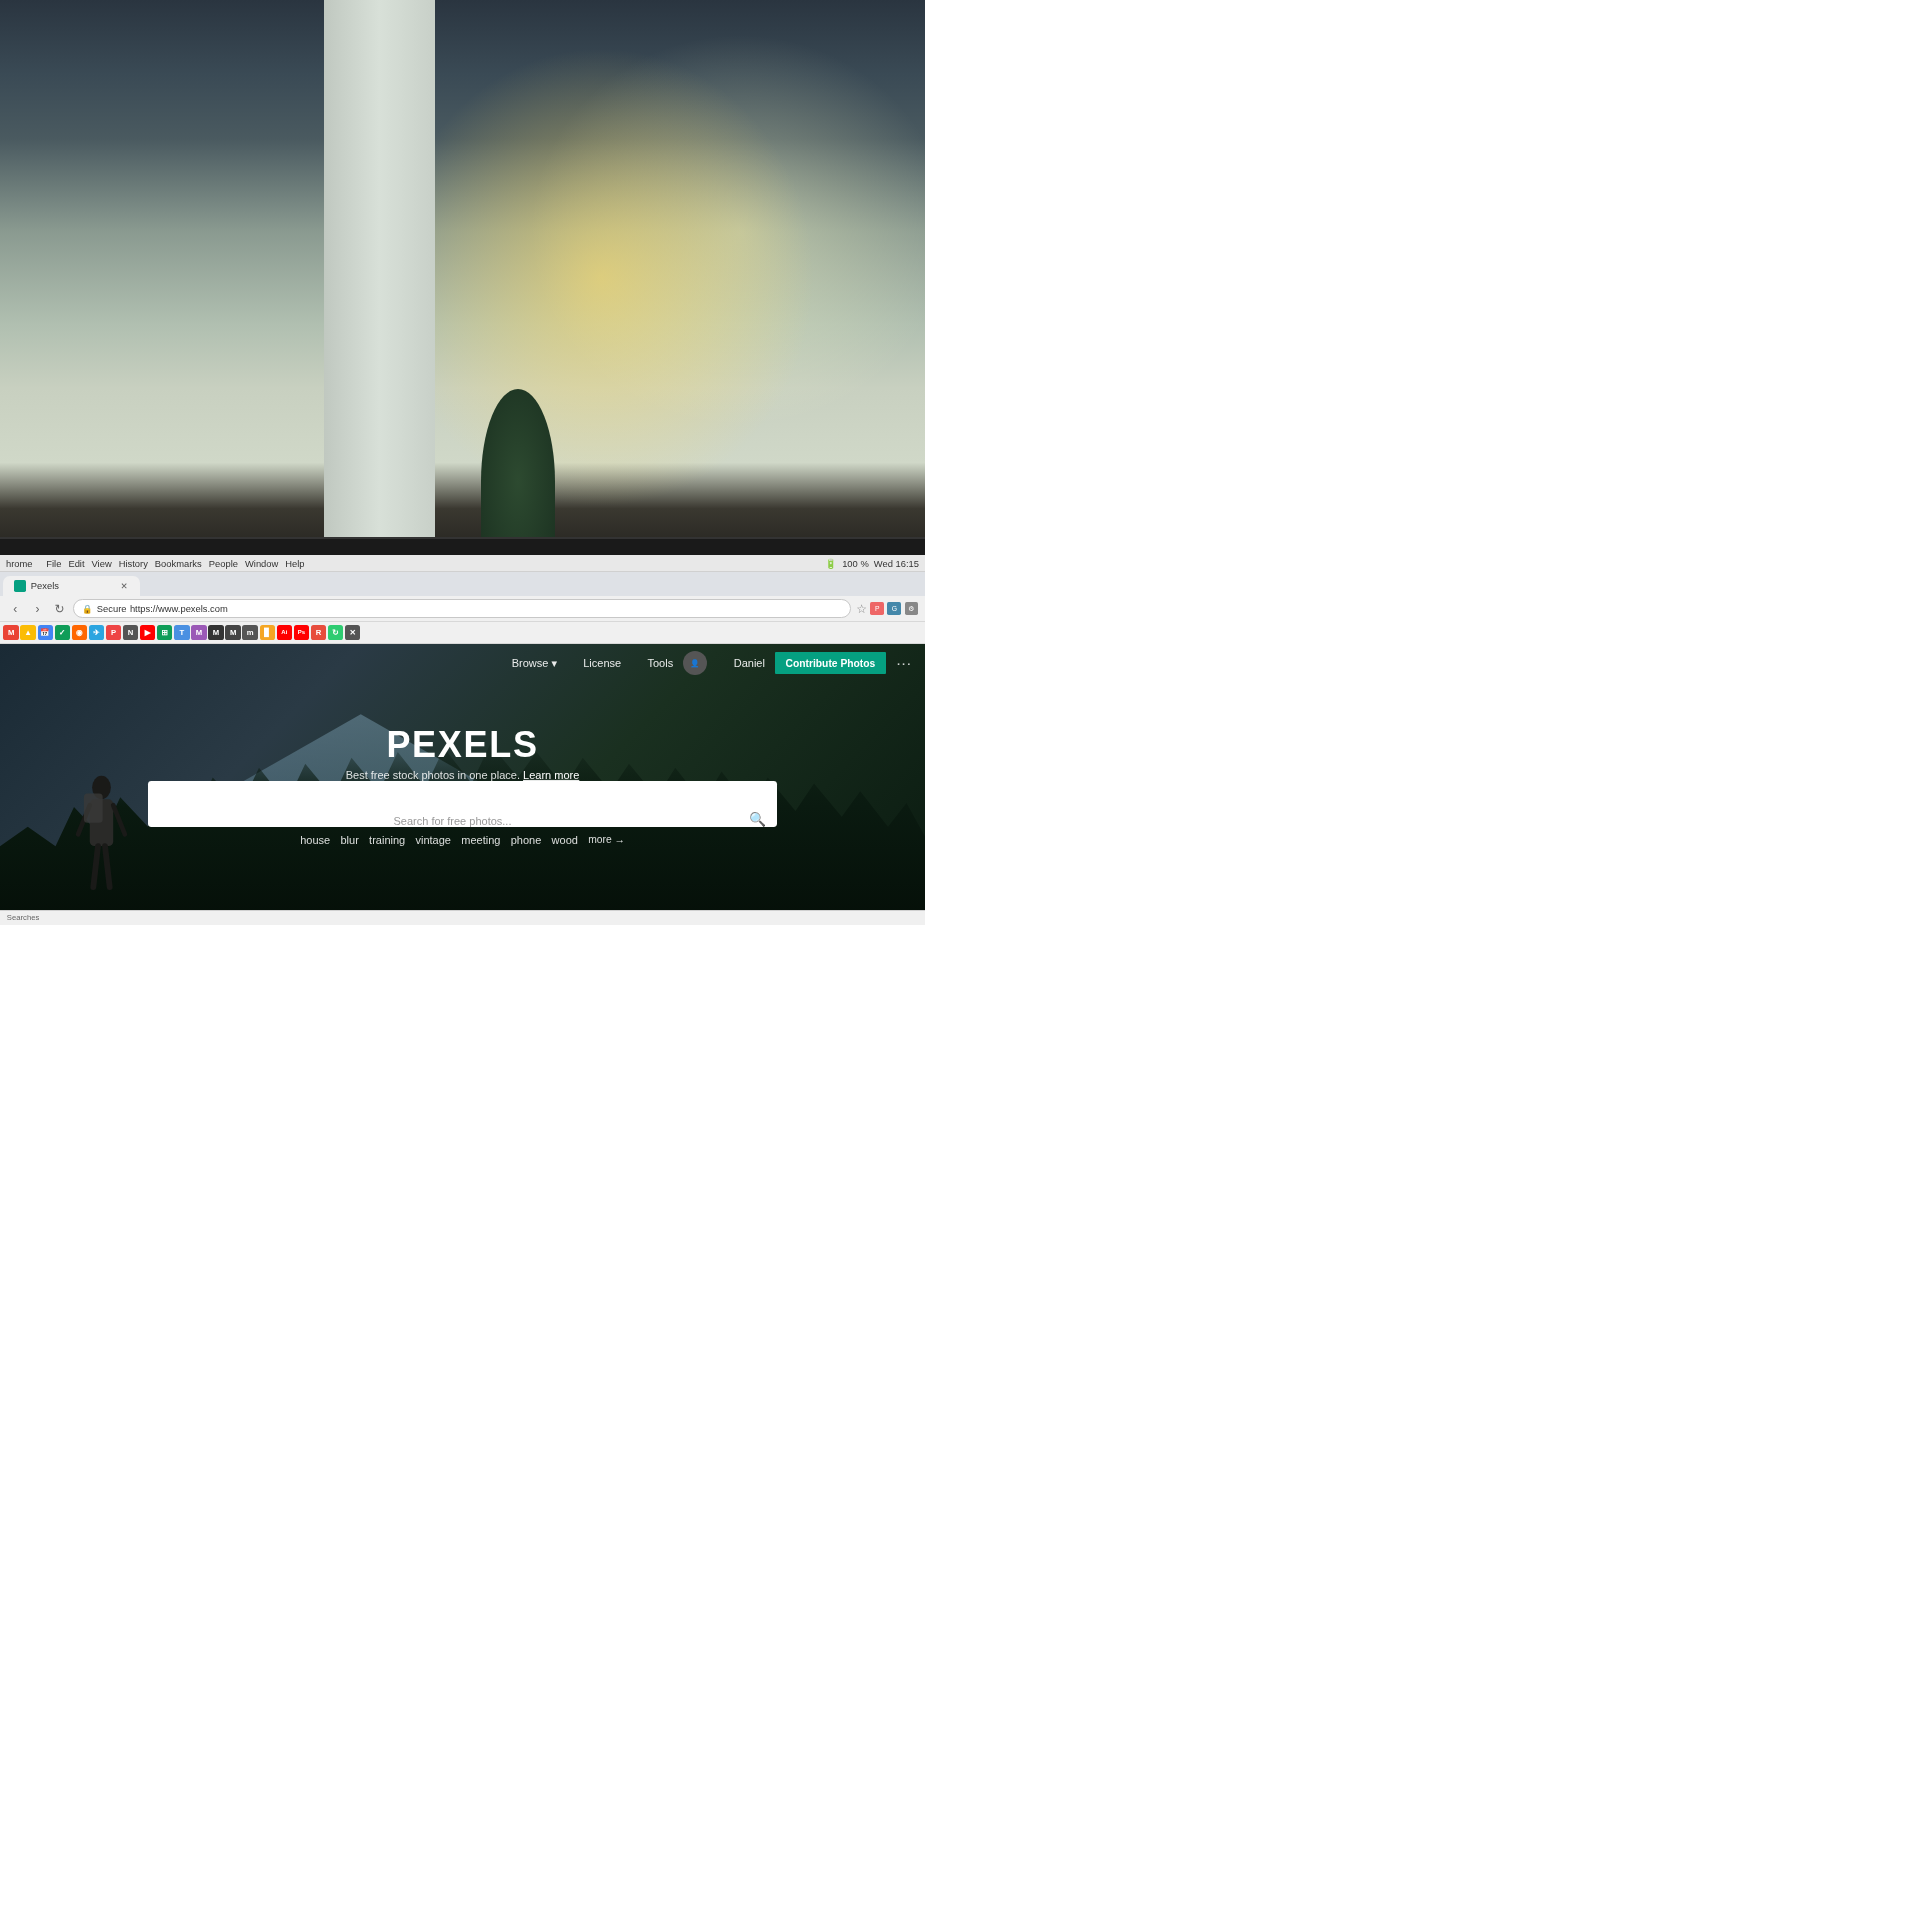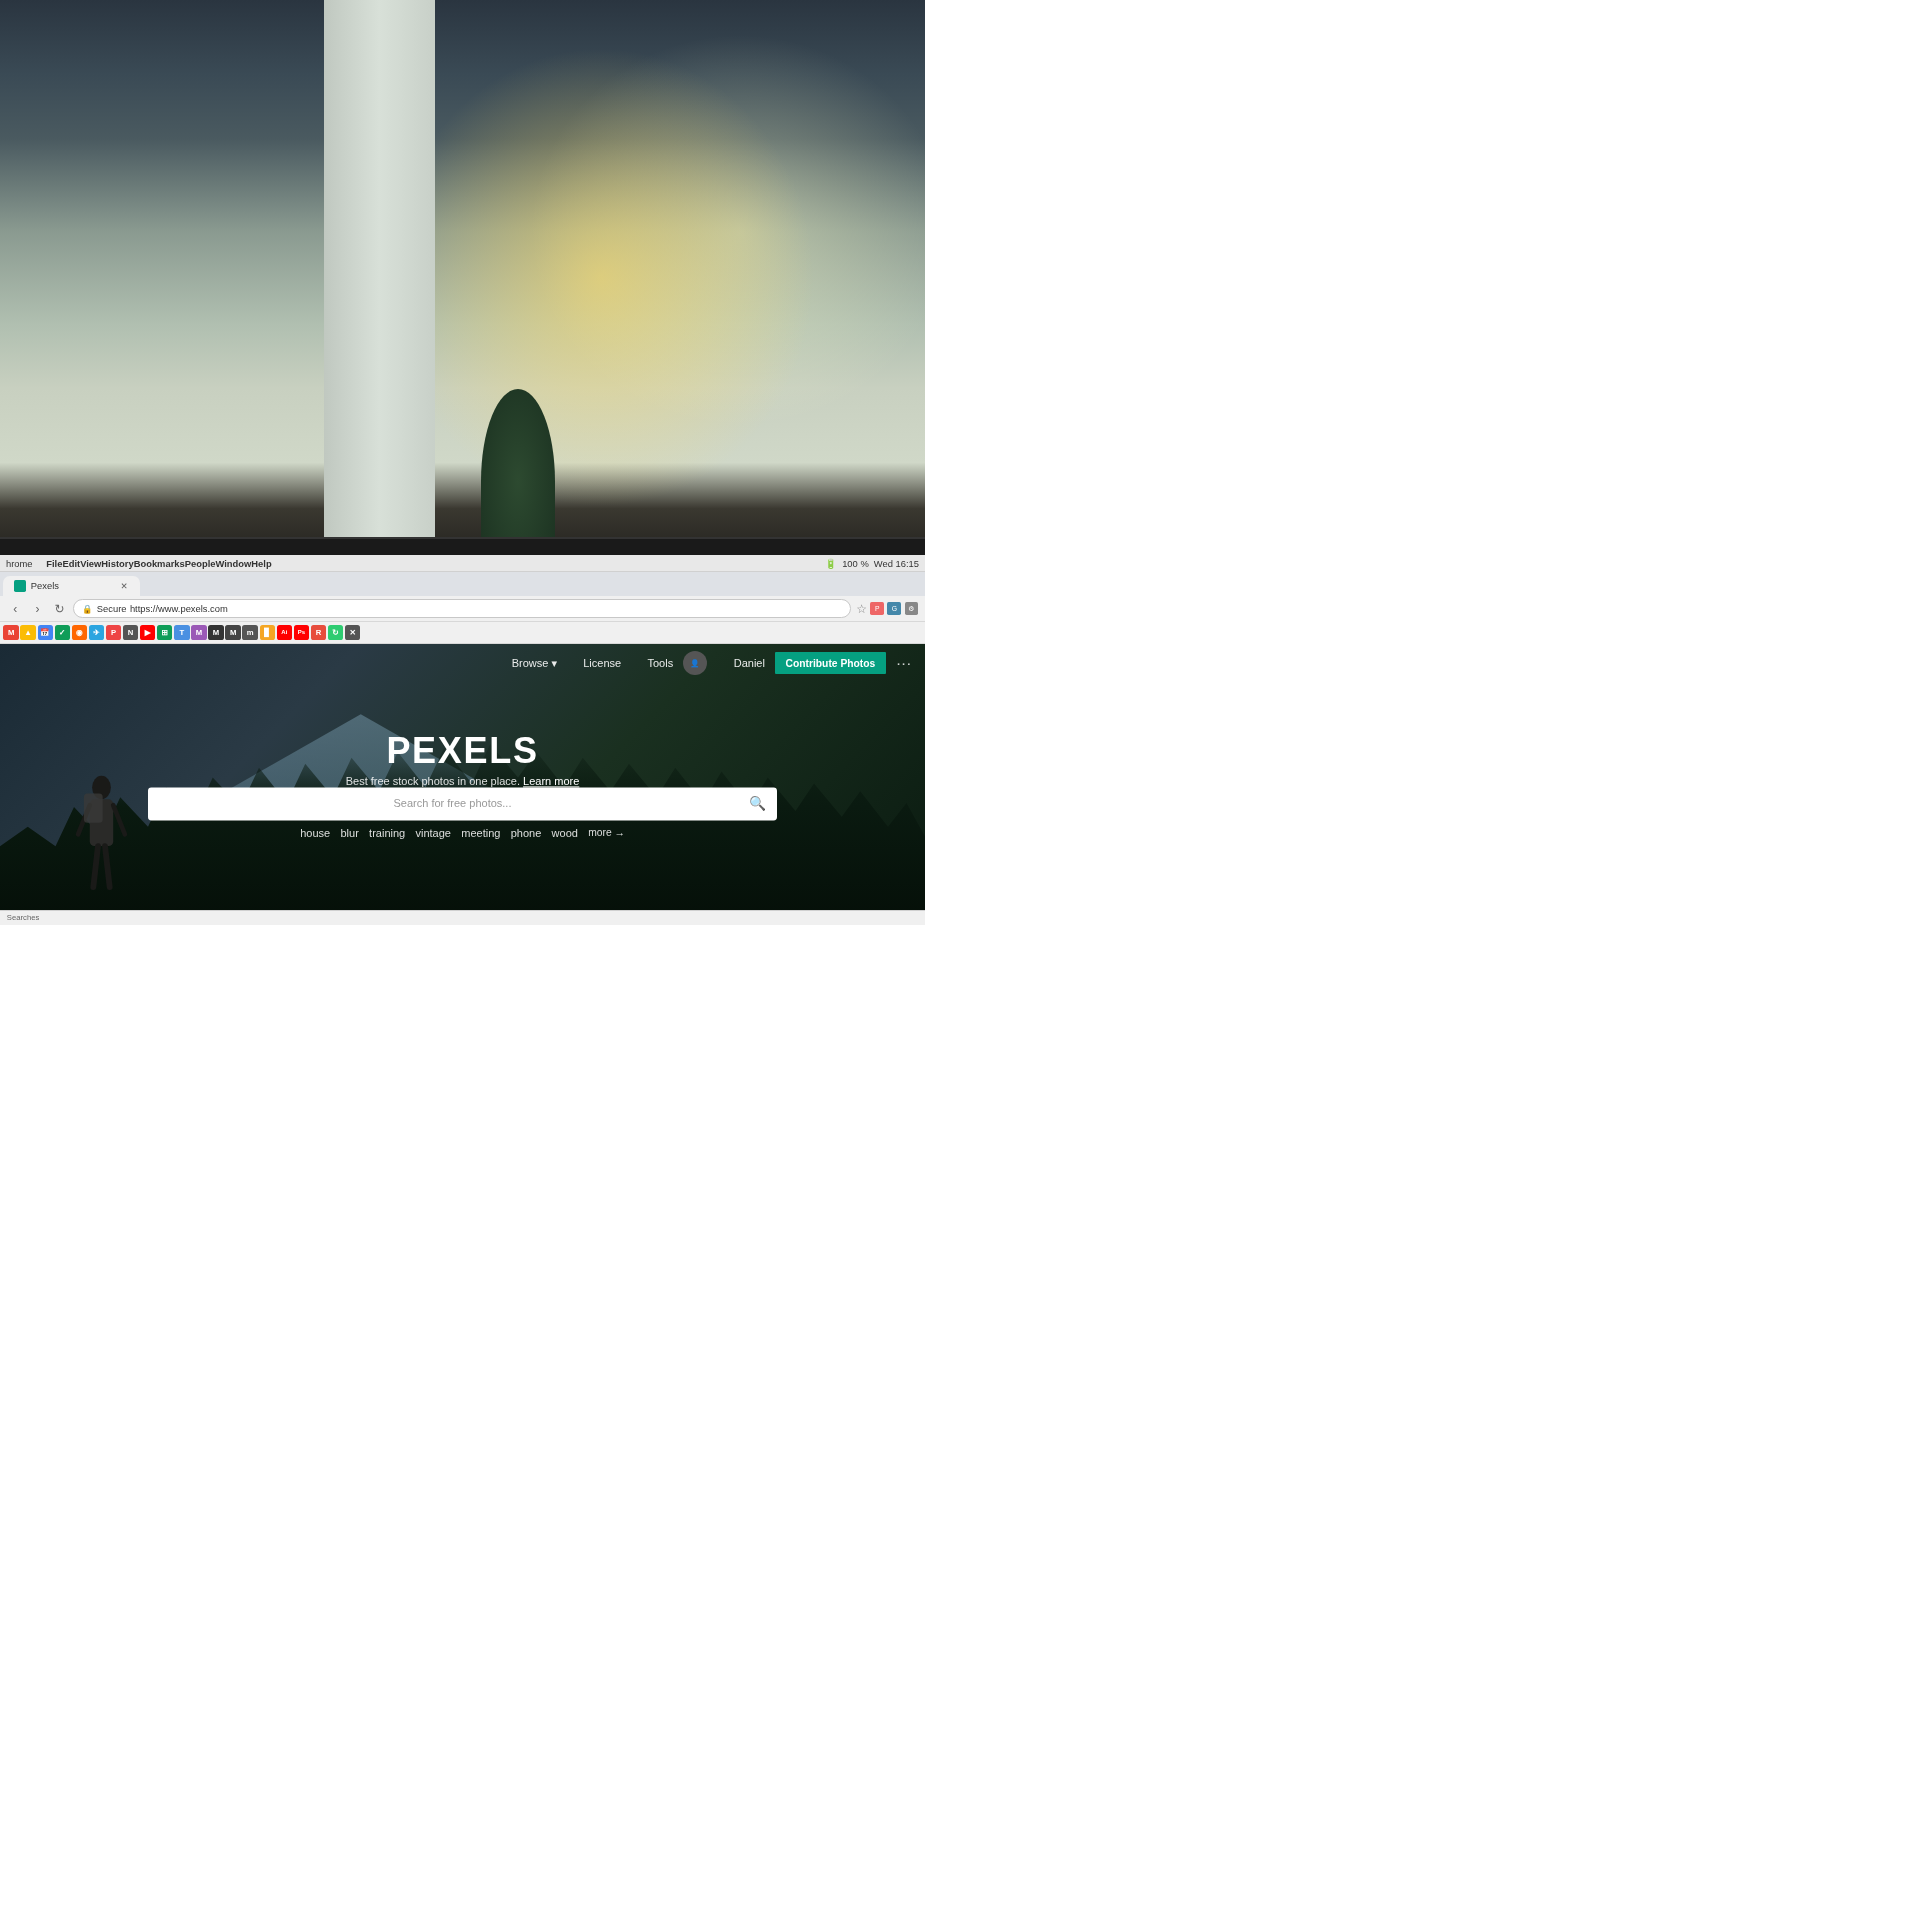--- a/index.html
+++ b/index.html
@@ -102,22 +102,21 @@
       padding: 0 6px;
       font-size: 9.4px;
       color: #333;
       gap: 13.7px;
       border-bottom: 0.9px solid #d0d0d0;
       flex-shrink: 0;
     }
 
     .mac-menubar .menu-items {
       display: flex;
-      gap: 0;
-      font-weight: bold;
+      gap: 7px;
     }
 
     .mac-menubar .right-items {
       margin-left: auto;
       display: flex;
       align-items: center;
       gap: 5.1px;
       font-size: 9.4px;
     }
 
@@ -379,25 +378,25 @@
       color: rgba(255,255,255,0.85);
     }
 
     .pexels-tagline a {
       color: white;
       text-decoration: underline;
     }
 
     .pexels-search {
       width: 85%;
-      height: 33px;
+      height: 46px;
       background: white;
       border-radius: 3.4px;
       display: flex;
-      align-items: center;
+      align-items: flex-end;
       padding: 0 10.3px;
       gap: 3px;
       margin: 0 auto 6.8px;
     }
 
     .search-input-text {
       flex: 1;
       font-size: 11px;
       color: #999;
     }

